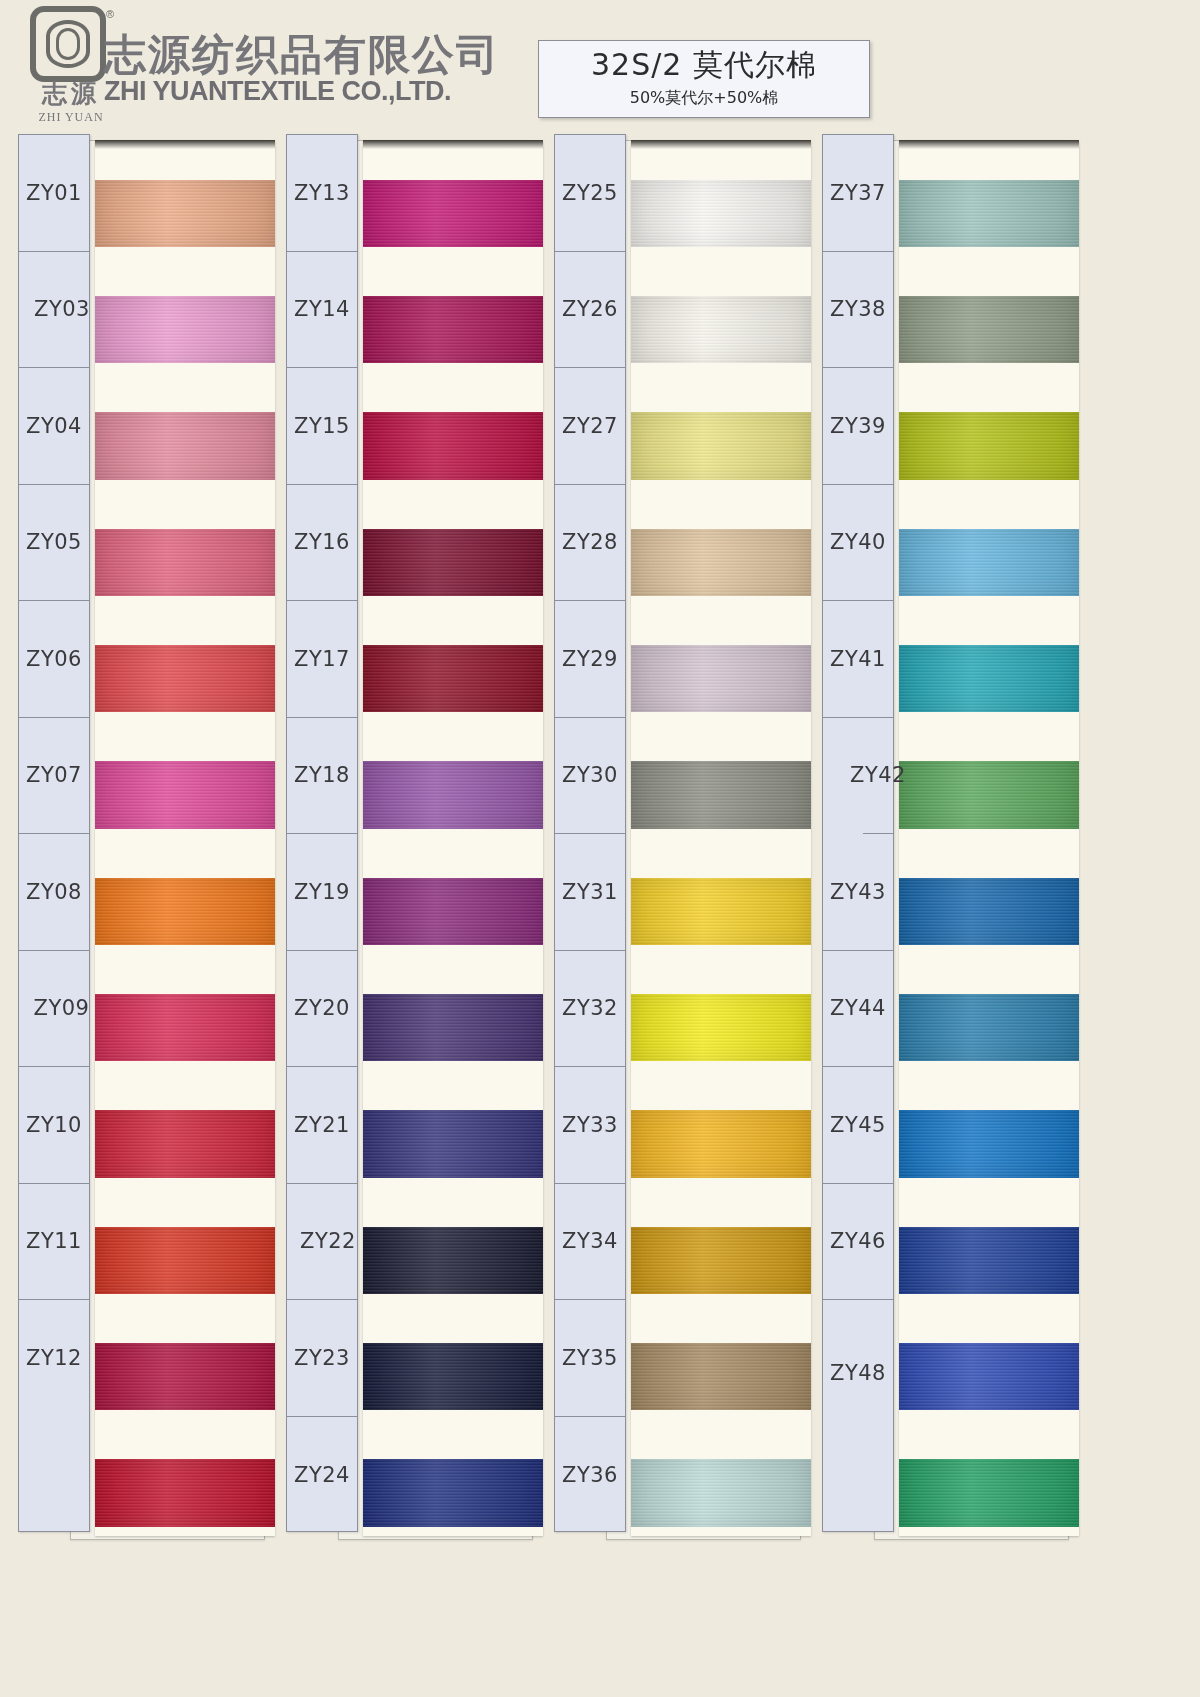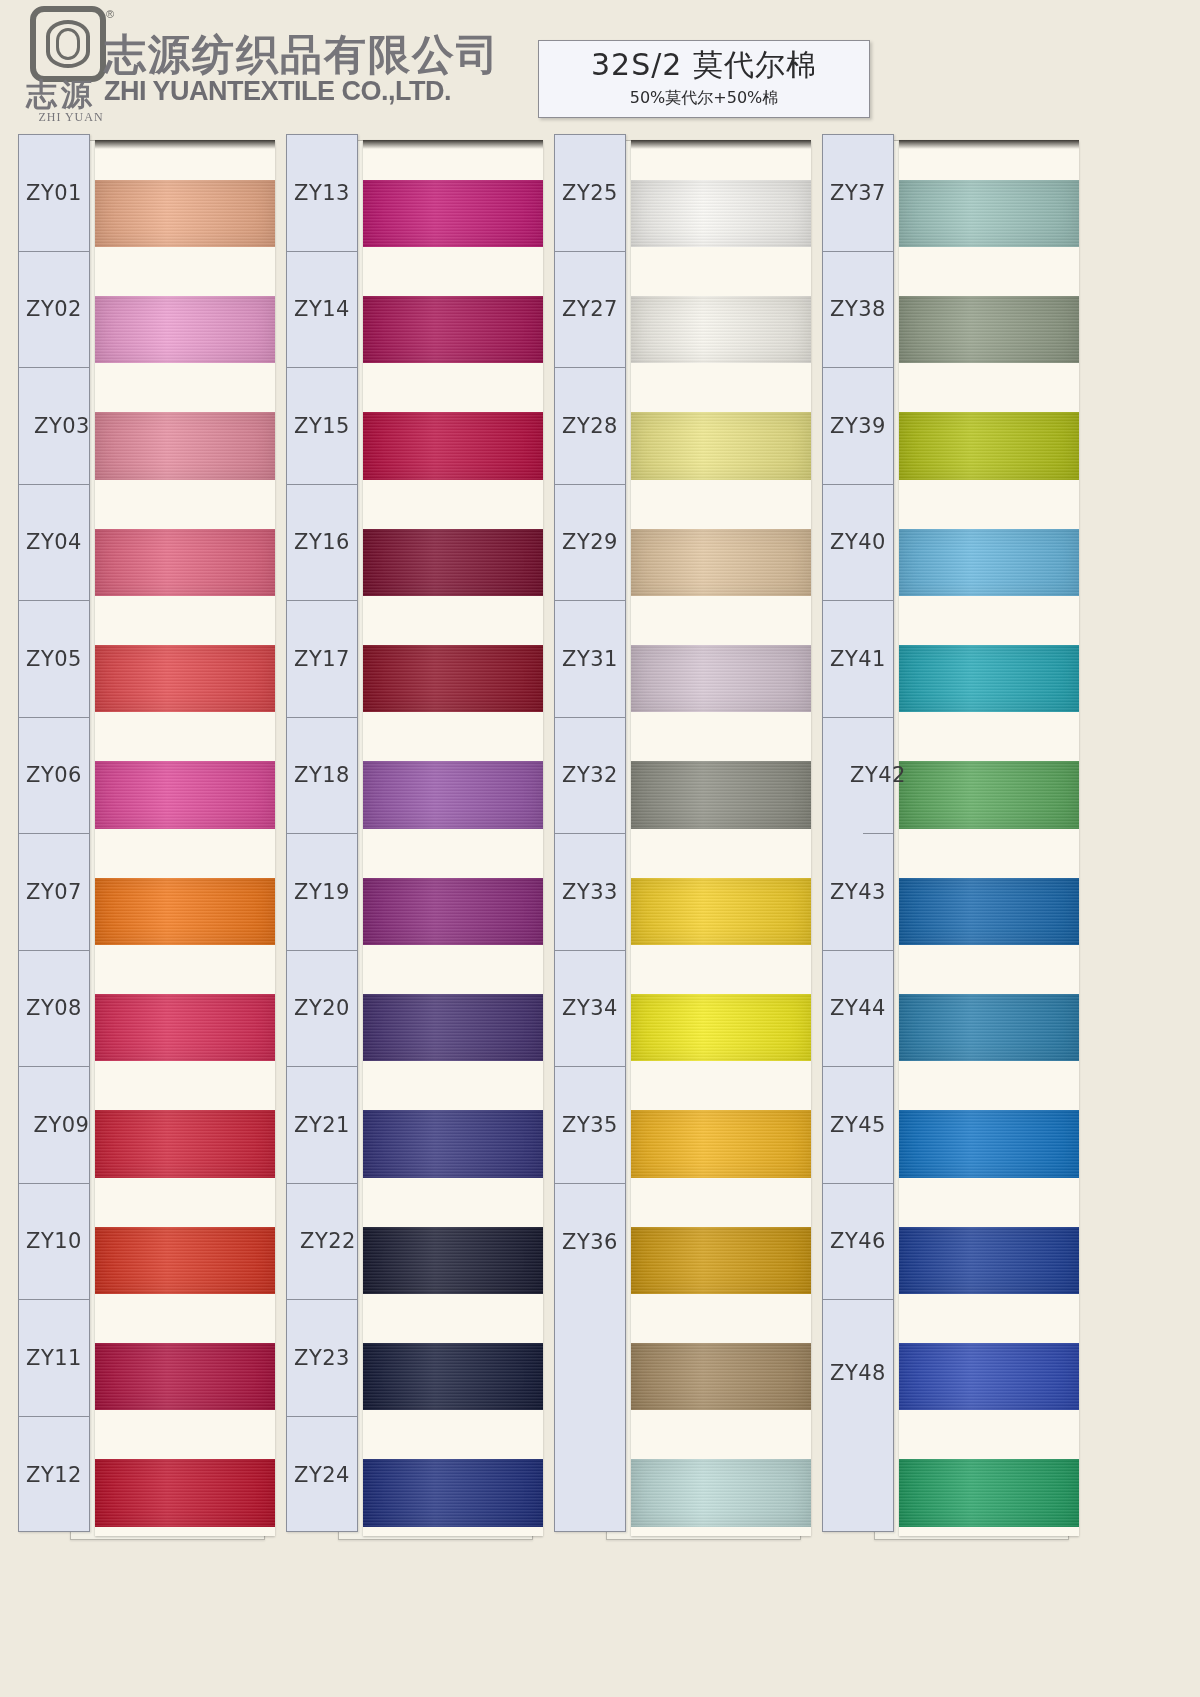--- a/index.html
+++ b/index.html
@@ -13,22 +13,22 @@
   
   #header{position:absolute;left:0;top:0;width:1200px;height:132px;}
   #logo-block{position:absolute;left:22px;top:6px;width:96px;height:120px;}
   #logo-mark{position:absolute;left:8px;top:0px;width:76px;height:76px;
     border:6px solid #6c6c68;border-radius:14px;box-sizing:border-box;}
   #logo-mark .ring1{position:absolute;left:10px;top:8px;right:10px;bottom:8px;
     border:4px solid #6c6c68;border-radius:50% / 34%;box-sizing:border-box;}
   #logo-mark .ring2{position:absolute;left:20px;top:16px;right:20px;bottom:16px;
     border:3px solid #6c6c68;border-radius:50% / 40%;box-sizing:border-box;}
   #logo-reg{position:absolute;left:84px;top:2px;font-size:11px;color:#6c6c68;}
-  #logo-cn{position:absolute;left:4px;top:74px;width:90px;text-align:left;
-    font-size:31px;letter-spacing:4px;color:#76757a;
+  #logo-cn{position:absolute;left:4px;top:74px;width:90px;text-align:center;
+    font-size:25px;letter-spacing:4px;color:#76757a;
     font-family:"DejaVu Sans","Liberation Sans",sans-serif;font-weight:700;
     line-height:28px;}
   #logo-en{position:absolute;left:4px;top:104px;width:90px;text-align:center;
     font-size:12px;letter-spacing:1px;color:#76757a;
     font-family:"Liberation Serif","DejaVu Serif",serif;}
   #company{position:absolute;left:104px;top:32px;}
   #company-cn{font-size:42px;font-weight:700;letter-spacing:2px;color:#76757a;
     font-family:"DejaVu Sans","Liberation Sans",sans-serif;line-height:46px;}
   #company-en{font-size:27px;font-weight:700;letter-spacing:-0.5px;color:#6e6d72;
     font-family:"Liberation Sans","DejaVu Sans",sans-serif;line-height:30px;
@@ -150,23 +150,20 @@
         </div>
         <div class="swatch" title="ZY12 #c1122c" style="top: 1319.22px; height: 67.4733px; background: rgb(193, 18, 44);">
           <div class="lines"></div>
           <div class="sheen"></div>
         </div>
       </div>
       <div class="label-strip" style="top: 2px; height: 1398px;">
         <div class="label-cell" style="height: 116.5px;">
           <span>ZY01</span>
         </div>
-        <div class="label-cell" style="height: 116.5px;">
-          <span>ZY02</span>
-        </div>
         <div class="label-cell" style="height: 116.5px; padding-left: 16px;">
           <span>ZY03</span>
         </div>
         <div class="label-cell" style="height: 116.5px;">
           <span>ZY04</span>
         </div>
         <div class="label-cell" style="height: 116.5px;">
           <span>ZY05</span>
         </div>
         <div class="label-cell" style="height: 116.5px;">
@@ -335,27 +332,33 @@
         <div class="swatch" title="ZY36 #bddbd8" style="top: 1319.22px; height: 67.4733px; background: rgb(189, 219, 216);">
           <div class="lines"></div>
           <div class="sheen"></div>
         </div>
       </div>
       <div class="label-strip" style="top: 2px; height: 1398px;">
         <div class="label-cell" style="height: 116.5px;">
           <span>ZY25</span>
         </div>
         <div class="label-cell" style="height: 116.5px;">
+          <span>ZY26</span>
+        </div>
+        <div class="label-cell" style="height: 116.5px;">
           <span>ZY27</span>
         </div>
         <div class="label-cell" style="height: 116.5px;">
           <span>ZY28</span>
         </div>
         <div class="label-cell" style="height: 116.5px;">
           <span>ZY29</span>
+        </div>
+        <div class="label-cell" style="height: 116.5px;">
+          <span>ZY30</span>
         </div>
         <div class="label-cell" style="height: 116.5px; text-align: center;">
           <span>ZY31</span>
         </div>
         <div class="label-cell" style="height: 116.5px;">
           <span>ZY32</span>
         </div>
         <div class="label-cell" style="height: 116.5px;">
           <span>ZY33</span>
         </div>

